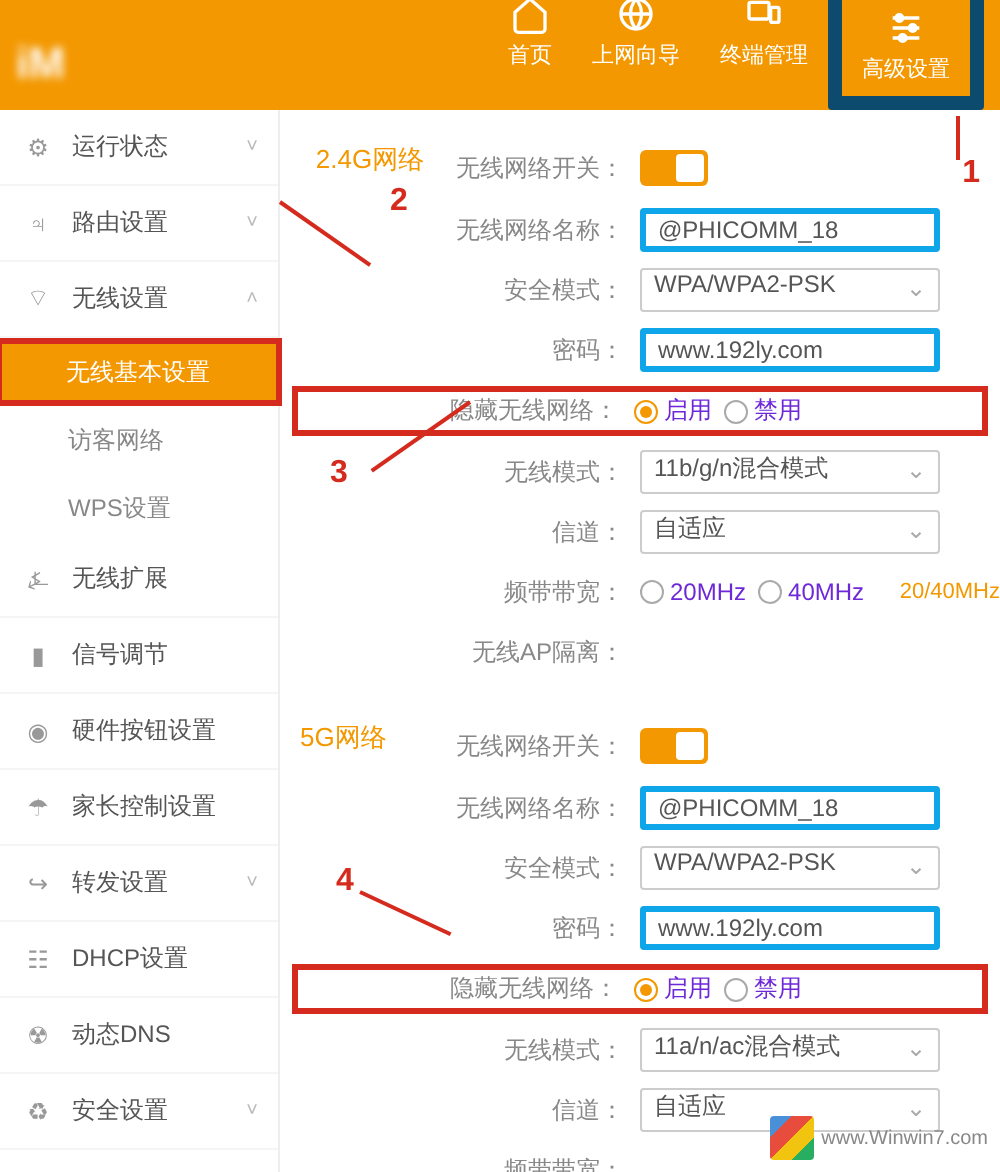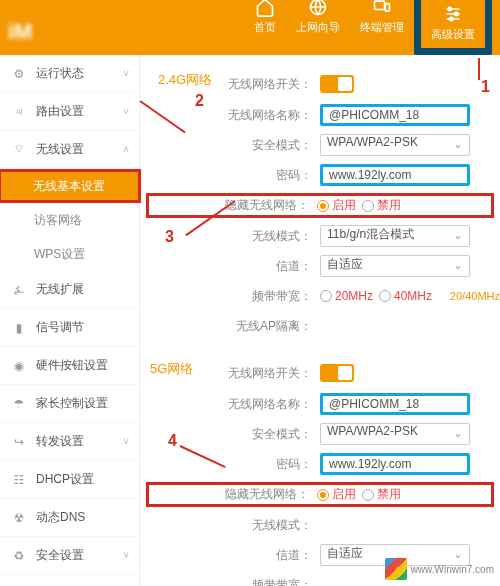--- a/index.html
+++ b/index.html
@@ -22,21 +22,21 @@
 .section-title{color:#f39800;font-size:13px;font-weight:normal;margin-bottom:8px}
 .row{display:flex;align-items:center;margin:6px 0;min-height:24px}
 .row .lbl{width:110px;text-align:right;color:#888;padding-right:8px;font-size:12px}
 .row .ctl{flex:1;display:flex;align-items:center;gap:6px}
 .switch{width:34px;height:18px;background:#f39800;border-radius:3px;position:relative;cursor:pointer}
 .switch::after{content:"";position:absolute;right:2px;top:2px;width:14px;height:14px;background:#fff;border-radius:2px}
 .input{width:150px;height:22px;border:3px solid #0ea5e9;border-radius:2px;padding:0 6px;font-size:12px;color:#555}
 .select{width:150px;height:22px;border:1px solid #ccc;border-radius:2px;padding:0 6px;font-size:12px;color:#555;background:#fff;display:flex;align-items:flex-start;position:relative}
 .select::after{content:"⌄";position:absolute;right:6px;top:2px;color:#aaa;font-size:12px}
 .radio-group{display:flex;align-items:center;gap:10px}
-.radio{display:flex;align-items:center;gap:3px;cursor:pointer;font-size:12px;color:#ef4444}
+.radio{display:flex;align-items:center;gap:3px;cursor:pointer;font-size:12px;color:#6d28d9}
 .radio .dot{width:12px;height:12px;border:1px solid #aaa;border-radius:50%;display:flex;align-items:center;justify-content:center}
 .radio.on .dot{border-color:#f39800}
 .radio.on .dot::after{content:"";width:6px;height:6px;background:#f39800;border-radius:50%}
 .hide-row{border:3px solid #d52b1e;padding:1px 2px;margin:4px -4px}
 .extra{color:#f39800;font-size:11px;margin-left:16px}
 .annot{position:absolute;color:#d52b1e;font-size:16px;font-weight:bold;z-index:3;pointer-events:none}
 .arrow-line{position:absolute;background:#d52b1e;z-index:3;pointer-events:none}
 .watermark{position:absolute;right:6px;bottom:6px;display:flex;align-items:center;gap:4px;font-size:12px;color:#444;z-index:4}
 .watermark .flag{width:22px;height:22px;background:linear-gradient(135deg,#4a90d9 0 25%,#e74c3c 25% 50%,#f1c40f 50% 75%,#27ae60 75%);border-radius:2px}
 </style>
@@ -270,20 +270,25 @@
           </label>
       <label class="radio">
             <span class="dot"></span>
             <span>禁用</span>
           </label>
     </div>
       </div>
 
     <div class="row">
         <div class="lbl" style="width:170px">无线模式：</div>
+        <div class="ctl">
+          <div class="select">
+            <span>11a/n/ac混合模式</span>
+          </div>
+        </div>
       </div>
     <div class="row">
         <div class="lbl" style="width:170px">信道：</div>
         <div class="ctl">
           <div class="select">
             <span>自适应</span>
           </div>
         </div>
       </div>
     <div class="row">

